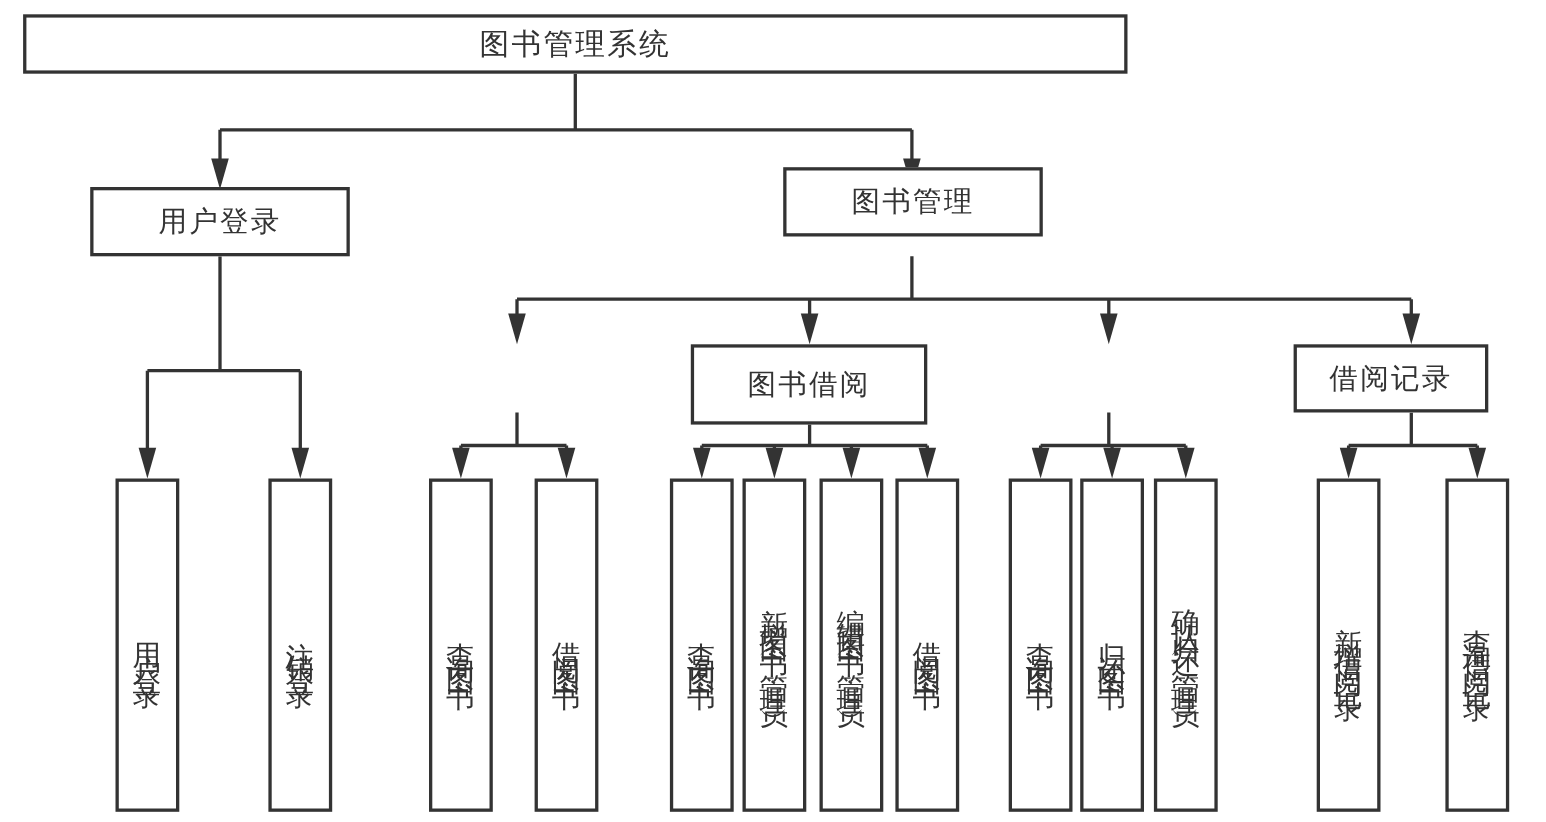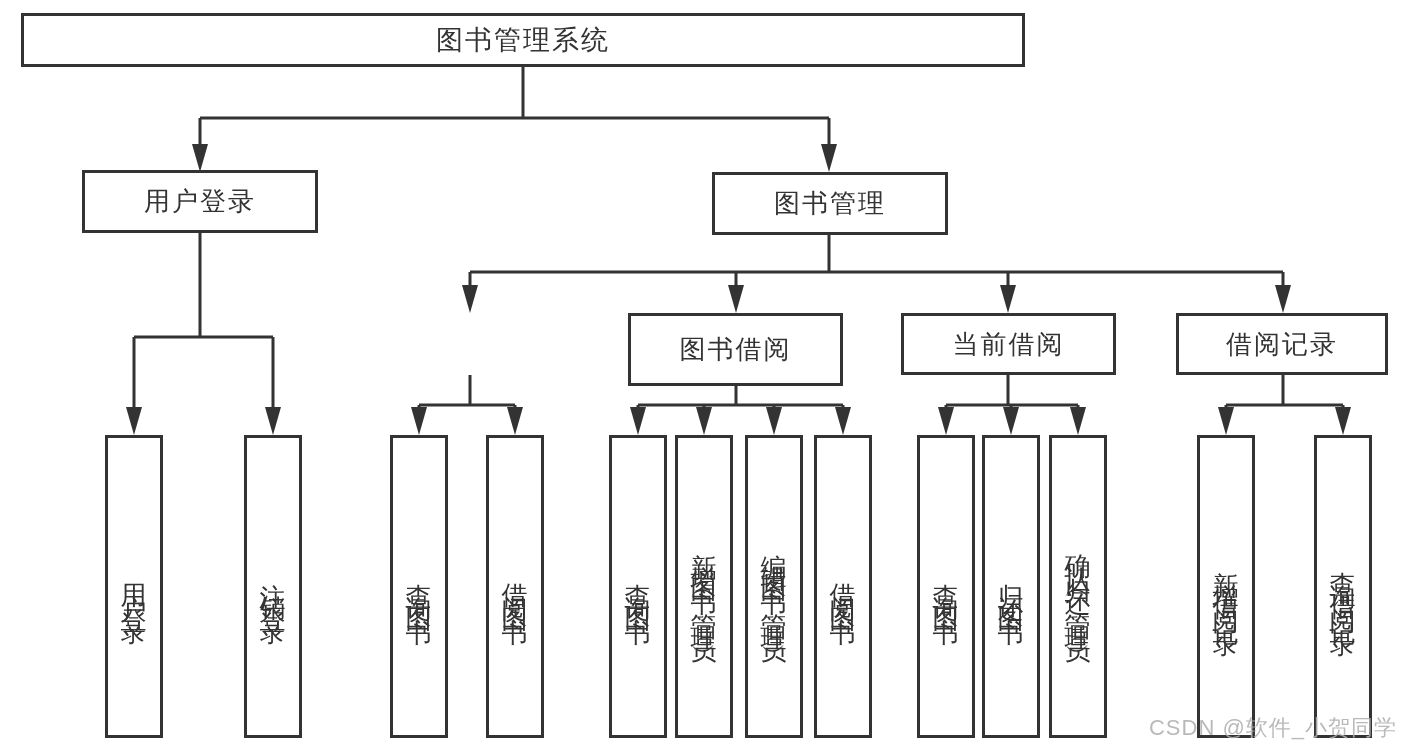--- a/index.html
+++ b/index.html
@@ -115,31 +115,28 @@
     </g>
   </svg>
 
   <div class="box root-box" style="left:21px;top:13px;width:1004px;height:54px;">
     <span class="hlabel">图书管理系统</span>
   </div>
 
   <div class="box" style="left:82px;top:170px;width:236px;height:63px;">
     <span class="hlabel">用户登录</span>
   </div>
-  <div class="box" style="left:712px;top:172px;width:236px;height:63px;font-family:Liberation Mono, monospace;">
+  <div class="box" style="left:712px;top:152px;width:236px;height:63px;font-family:Liberation Mono, monospace;">
     <span class="hlabel">图书管理</span>
   </div>
 
   <div class="box" style="left:628px;top:313px;width:215px;height:73px;">
     <span class="hlabel">图书借阅</span>
   </div>
-  <div class="box" style="left:901px;top:313px;width:215px;height:62px;">
-    <span class="hlabel">当前借阅</span>
-  </div>
-  <div class="box" style="left:1176px;top:313px;width:212px;height:62px;">
+  <div class="box" style="left:1176px;top:313px;width:177px;height:62px;">
     <span class="hlabel">借阅记录</span>
   </div>
 
   <div class="box leaf" style="left:105px;">
     <span class="vlabel">用户登录</span>
   </div>
   <div class="box leaf" style="left:244px;">
     <span class="vlabel">注销登录</span>
   </div>
 
@@ -173,15 +170,14 @@
     <span class="vlabel">确认归还（管理员）</span>
   </div>
 
   <div class="box leaf" style="left:1197px;">
     <span class="vlabel">新增借阅记录</span>
   </div>
   <div class="box leaf" style="left:1314px;">
     <span class="vlabel">查询借阅记录</span>
   </div>
 
-  <div class="watermark">CSDN @软件_小贺同学</div>
 
 </div>
 
 </body></html>

